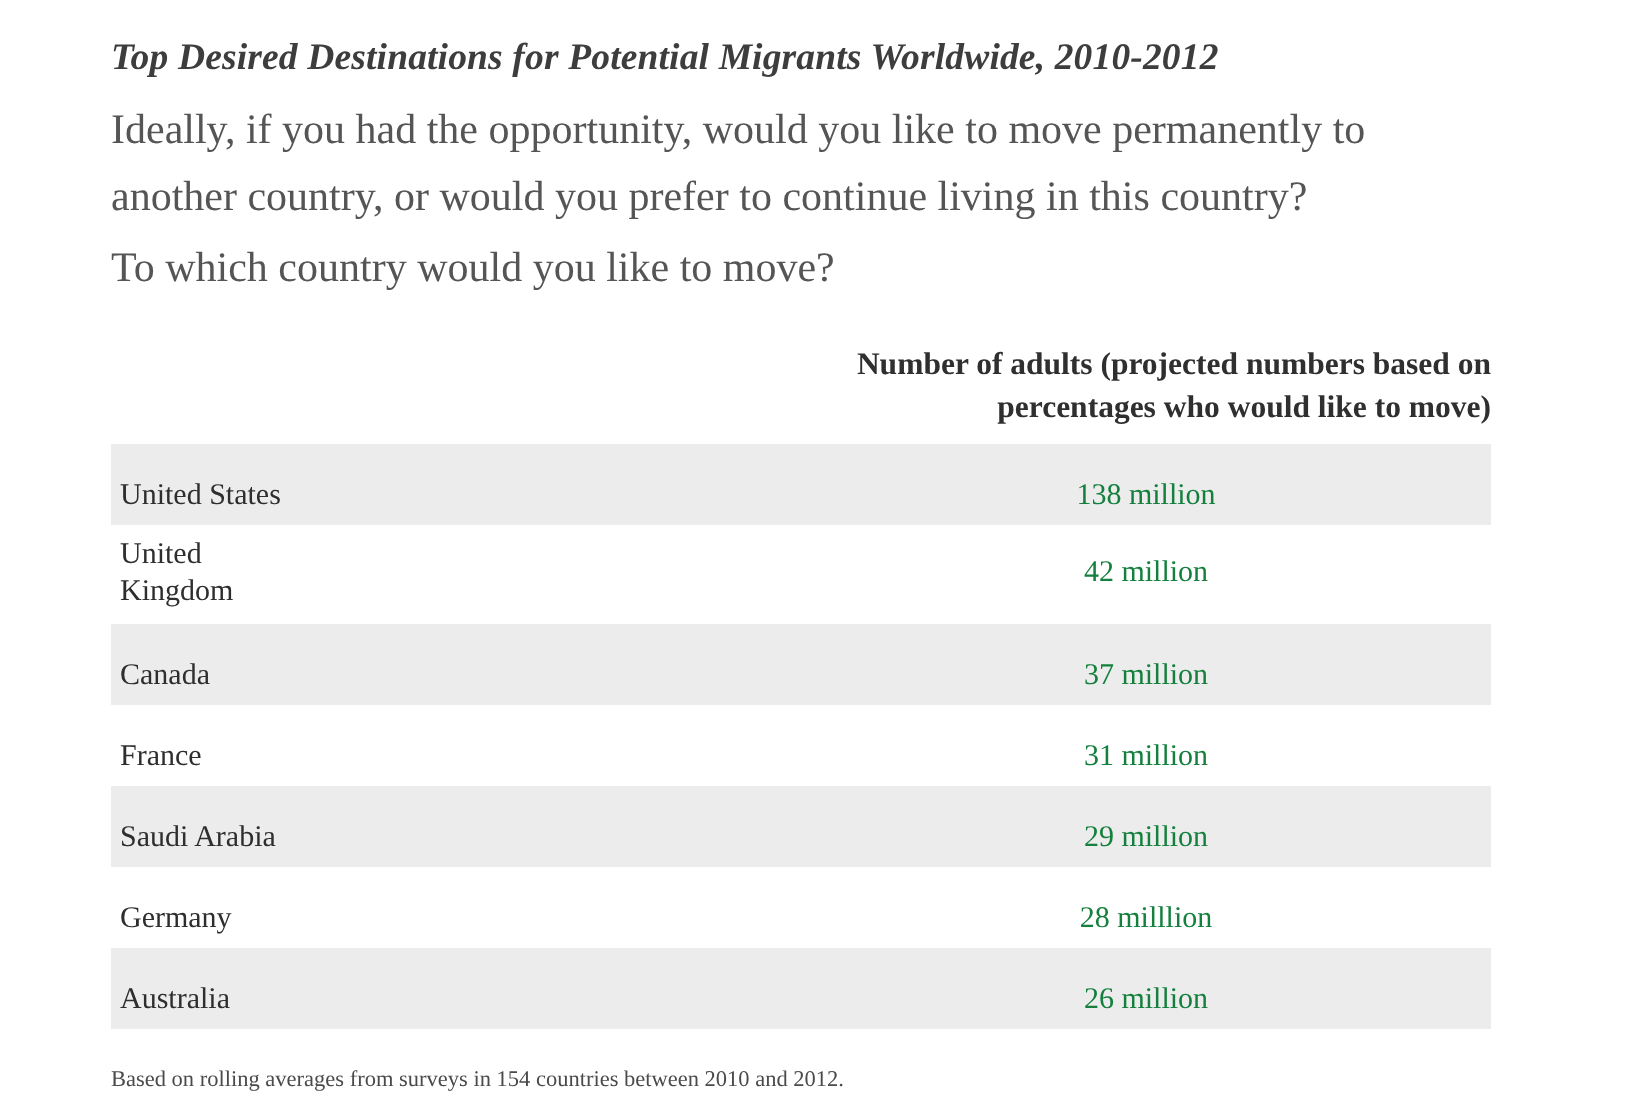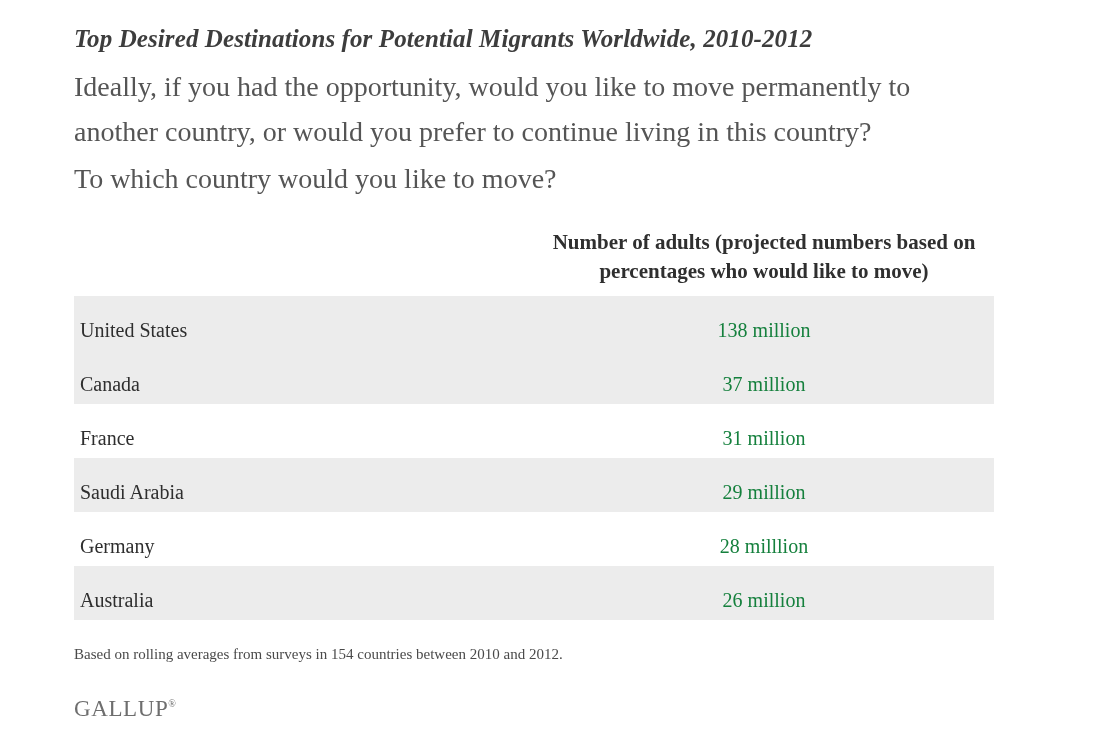--- a/index.html
+++ b/index.html
@@ -47,21 +47,21 @@
   }
   table {
     border-collapse: collapse;
     width: 920px;
     table-layout: fixed;
   }
   th.col-head {
     font-size: 21px;
     font-weight: bold;
     color: #2f2f2f;
-    text-align: center;
+    text-align: right;
     padding: 0 0 10px 0;
     line-height: 1.38;
     margin-top: 32px;
   }
   th.blank-head {
     padding: 0;
   }
   td {
     font-size: 20px;
     color: #333333;
@@ -125,20 +125,27 @@
         <tr>
           <th class="blank-head"></th>
           <th class="col-head">Number of adults (projected numbers based on percentages who would like to move)</th>
         </tr>
       </thead>
       <tbody>
         <tr class="shaded">
           <td class="country">United States</td>
           <td class="value">138 million</td>
         </tr>
+        <tr class="tall">
+          <td class="country">
+            <span class="wrap-line">United</span>
+            <span class="wrap-line">Kingdom</span>
+          </td>
+          <td class="value">42 million</td>
+        </tr>
         <tr class="shaded">
           <td class="country">Canada</td>
           <td class="value">37 million</td>
         </tr>
         <tr>
           <td class="country">France</td>
           <td class="value">31 million</td>
         </tr>
         <tr class="shaded">
           <td class="country">Saudi Arabia</td>

